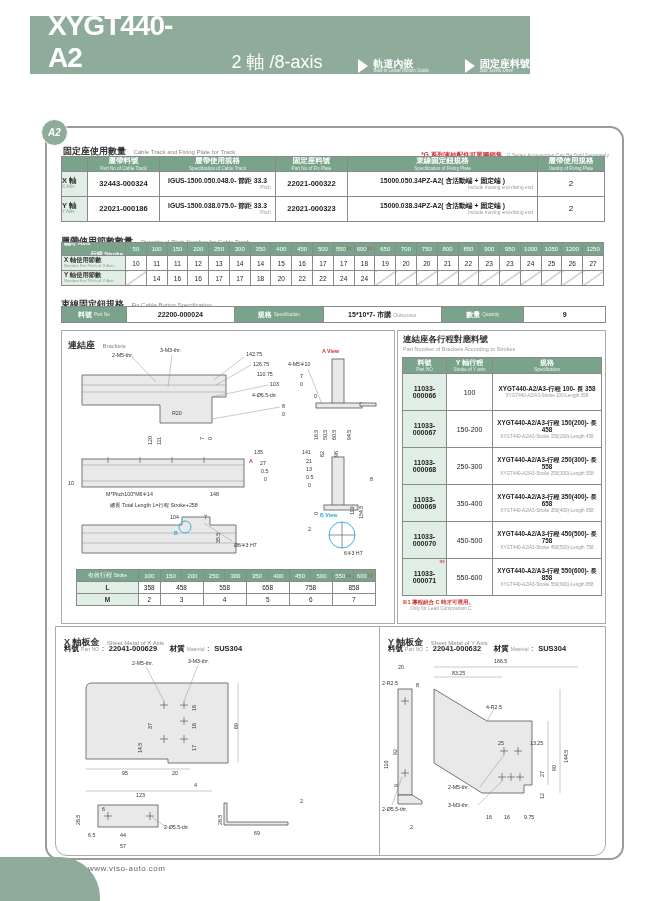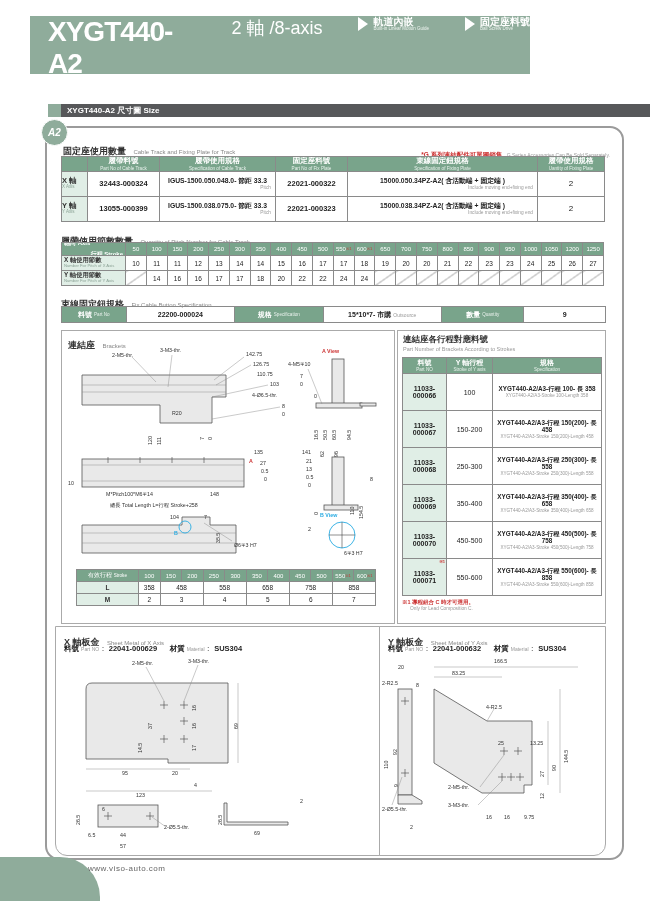--- a/index.html
+++ b/index.html
@@ -1,20 +1,20 @@
 <!DOCTYPE html>
 <html><head>
 <meta charset="utf-8">
 <style>
   html,body{margin:0;padding:0;background:#fff;}
   .page{position:relative;width:650px;height:901px;background:#fff;overflow:hidden;
         font-family:"Liberation Sans",sans-serif;color:#222;}
   
   .band{position:absolute;left:30px;top:16px;width:500px;height:58px;background:#8FAC9B;
-        display:flex;align-items:flex-start;gap:18px;}
+        display:flex;align-items:flex-end;gap:18px;}
   .band .model{font-size:28px;font-weight:bold;color:#fff;letter-spacing:-1px;padding-left:18px;}
   .band .axis{font-size:18px;color:#fff;margin-left:8px;white-space:nowrap;}
   .feat{display:flex;align-items:center;margin-left:18px;}
   .tri{width:0;height:0;border-top:7px solid transparent;border-bottom:7px solid transparent;
        border-left:10px solid #fff;margin-right:5px;}
   .feat .tx{display:flex;flex-direction:column;line-height:1.1;}
   .feat .zh{font-size:10px;font-weight:bold;color:#fff;white-space:nowrap;}
   .feat .en{font-size:4.5px;color:#eef4f0;white-space:nowrap;}
   
   .secbar{position:absolute;left:48px;top:104px;width:602px;height:13px;background:#57585A;
@@ -123,27 +123,20 @@
     </span>
     <span class="feat">
       <span class="tri"></span>
       <span class="tx">
         <span class="zh">固定座料號</span>
         <span class="en">Ball Screw Drive</span>
       </span>
     </span>
   </div>
 
-  <div class="secbar">
-    <span class="sq"></span>
-    <span class="t">
-      <span>XYGT440-A2 尺寸圖</span>
-      <span>Size</span>
-    </span>
-  </div>
 
   <div class="mainbox">
     <div class="badge">A2</div>
 
     <div class="blocktitle" style="left:16px;top:12px;">
       <span class="zh">固定座使用數量</span>
       <span class="en">Cable Track and Fixing Plate for Track</span>
     </div>
     <div class="note" style="right:12px;top:15px;">
       <span class="r">*G 系列連結配件可單獨銷售</span>
@@ -200,21 +193,21 @@
               <div class="main">15000.050.34PZ-A2( 含活動端 + 固定端 )</div>
               <div class="sub">Include moving end+fixing end</div>
             </td>
             <td class="qty">2</td>
           </tr>
           <tr style="height: 25px;">
             <td class="axiscell">
               <div class="zh">Y 軸</div>
               <div class="en">Y Axis</div>
             </td>
-            <td class="partno">13055-000399</td>
+            <td class="partno">22021-000186</td>
             <td class="spec">
               <div class="main">IGUS-1500.038.075.0- 節距 33.3</div>
               <div class="sub">Pitch</div>
             </td>
             <td class="partno">22021-000323</td>
             <td class="spec">
               <div class="main">15000.038.34PZ-A2( 含活動端 + 固定端 )</div>
               <div class="sub">Include moving end+fixing end</div>
             </td>
             <td class="qty">2</td>

